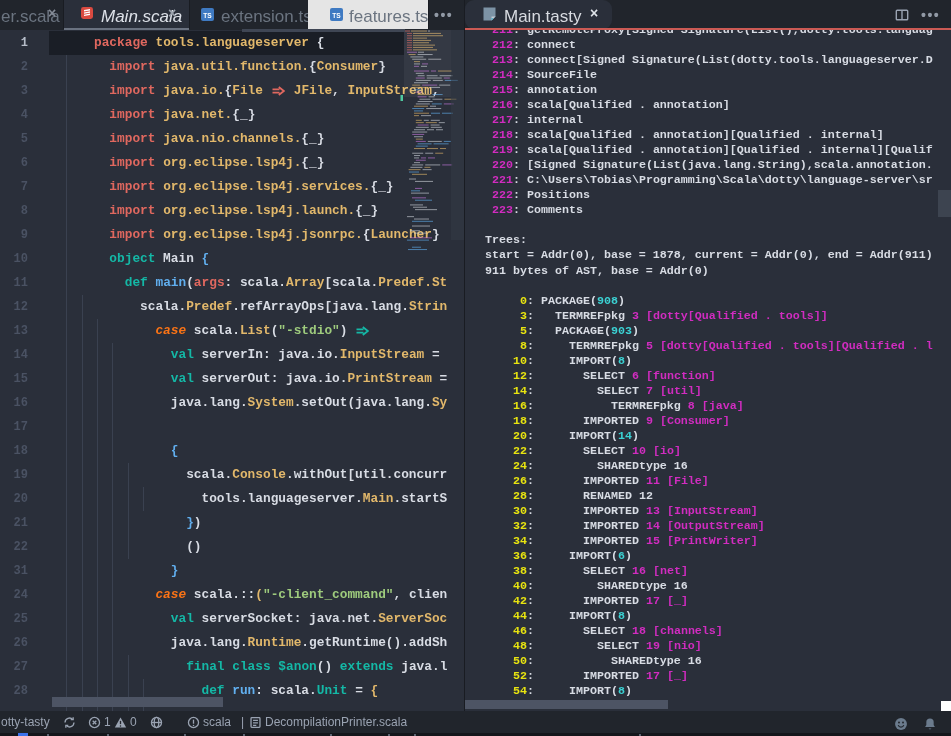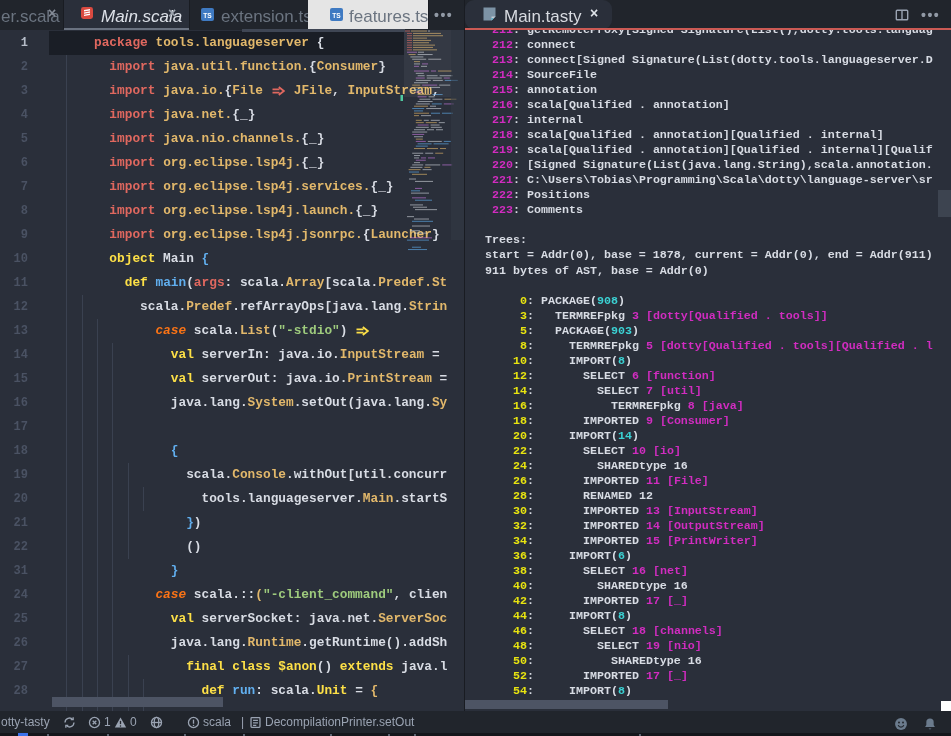--- a/index.html
+++ b/index.html
@@ -15,21 +15,21 @@
 #gut { position:absolute; left:0; top:0.5px; width:28px; text-align:right;
   font-family:"Liberation Mono", monospace; font-size:12px; font-weight:bold; color:#4a5263; }
 .gl { height:24px; line-height:24px; }
 .gl.cur { color:#b6bdc9; }
 #lcode { position:absolute; left:51px; top:0.5px; width:353px; overflow:hidden;
   font-family:"Liberation Mono", monospace; font-size:12.8px; font-weight:bold; white-space:pre;margin-left:43px; }
 .cl { height:24px; line-height:24px; }
 #rcode { position:absolute; left:0px; top:-7px; width:504px; overflow:hidden;
   font-family:"Liberation Mono", monospace; font-size:11.667px; font-weight:bold; white-space:pre; }
 .rl { height:15.04px; line-height:15.04px; }
-.w { color:#d8dce4; } .r { color:#e0685f; } .p { color:#fde047; } .b { color:#61afef; }
+.w { color:#d8dce4; } .r { color:#e0685f; } .p { color:#14b8a6; } .b { color:#61afef; }
 .a { color:#e2b86b; } .g { color:#9ecb7d; } .i { color:#f97316; font-style:italic; }
 .z { display:inline-block; position:relative; width:15.36px; height:24px; vertical-align:top; }
 .z svg { position:absolute; left:1px; top:7.5px; }
 .m { color:#d12cc0; } .c { color:#3bd2d4; } .y { color:#e8e410; }
 .guide { position:absolute; width:1px; background:#3a4150; }
 #statusbar { position:absolute; left:0; top:711px; width:951px; height:22px; background:#21252c;
   color:#9aa3b2; font-size:12px; }
 #bottomstrip { position:absolute; left:0; top:733px; width:951px; height:3px; background:#14161b; }
 .dots { letter-spacing:1.5px; color:#9199a5; font-size:14px; font-weight:bold; }
 </style></head>
@@ -313,21 +313,21 @@
       <circle cx="8" cy="8" r="6.2"></circle>
       <path d="M8 4.5 v5"></path>
       <circle cx="8" cy="11.8" r="0.9" fill="#9aa3b2" stroke="none"></circle>
     </svg>
   <span class="abs" style="left:203px; top:4px;">scala</span>
   <span class="abs" style="left:241px; top:4px;">|</span>
   <svg width="13" height="13" viewBox="0 0 16 16" style="position:absolute;left:249px;top:5px" fill="none" stroke="#9aa3b2" stroke-width="1.6">
       <rect x="2.5" y="2" width="11" height="12" rx="1"></rect>
       <path d="M5 5.5 h6 M5 8.5 h6 M5 11.5 h4"></path>
     </svg>
-  <span class="abs" style="left:265px; top:4px;">DecompilationPrinter.setOut</span>
+  <span class="abs" style="left:265px; top:4px;">DecompilationPrinter.scala</span>
   <svg width="14" height="14" viewBox="0 0 16 16" style="position:absolute;left:894px;top:6px" fill="none" stroke="#9aa3b2" stroke-width="1.6">
       <circle cx="8" cy="8" r="6.8" fill="#6b7b8d" stroke="none"></circle>
       <circle cx="5.7" cy="6.3" r="1.1" fill="#21252c" stroke="none"></circle>
       <circle cx="10.3" cy="6.3" r="1.1" fill="#21252c" stroke="none"></circle>
       <path d="M4.8 9.3 a3.4 3.4 0 0 0 6.4 0" stroke="#21252c" stroke-width="1.4" fill="none"></path>
     </svg>
   <svg width="14" height="14" viewBox="0 0 16 16" style="position:absolute;left:923px;top:6px" fill="none" stroke="#9aa3b2" stroke-width="1.6">
       <path d="M8 1.6 a4.2 4.2 0 0 1 4.2 4.2 v3.4 l1.4 2.2 h-11.2 l1.4 -2.2 v-3.4 a4.2 4.2 0 0 1 4.2 -4.2 z" fill="#6b7b8d" stroke="none"></path>
       <path d="M6.5 13 a1.6 1.6 0 0 0 3 0 z" fill="#6b7b8d" stroke="none"></path>
     </svg>

